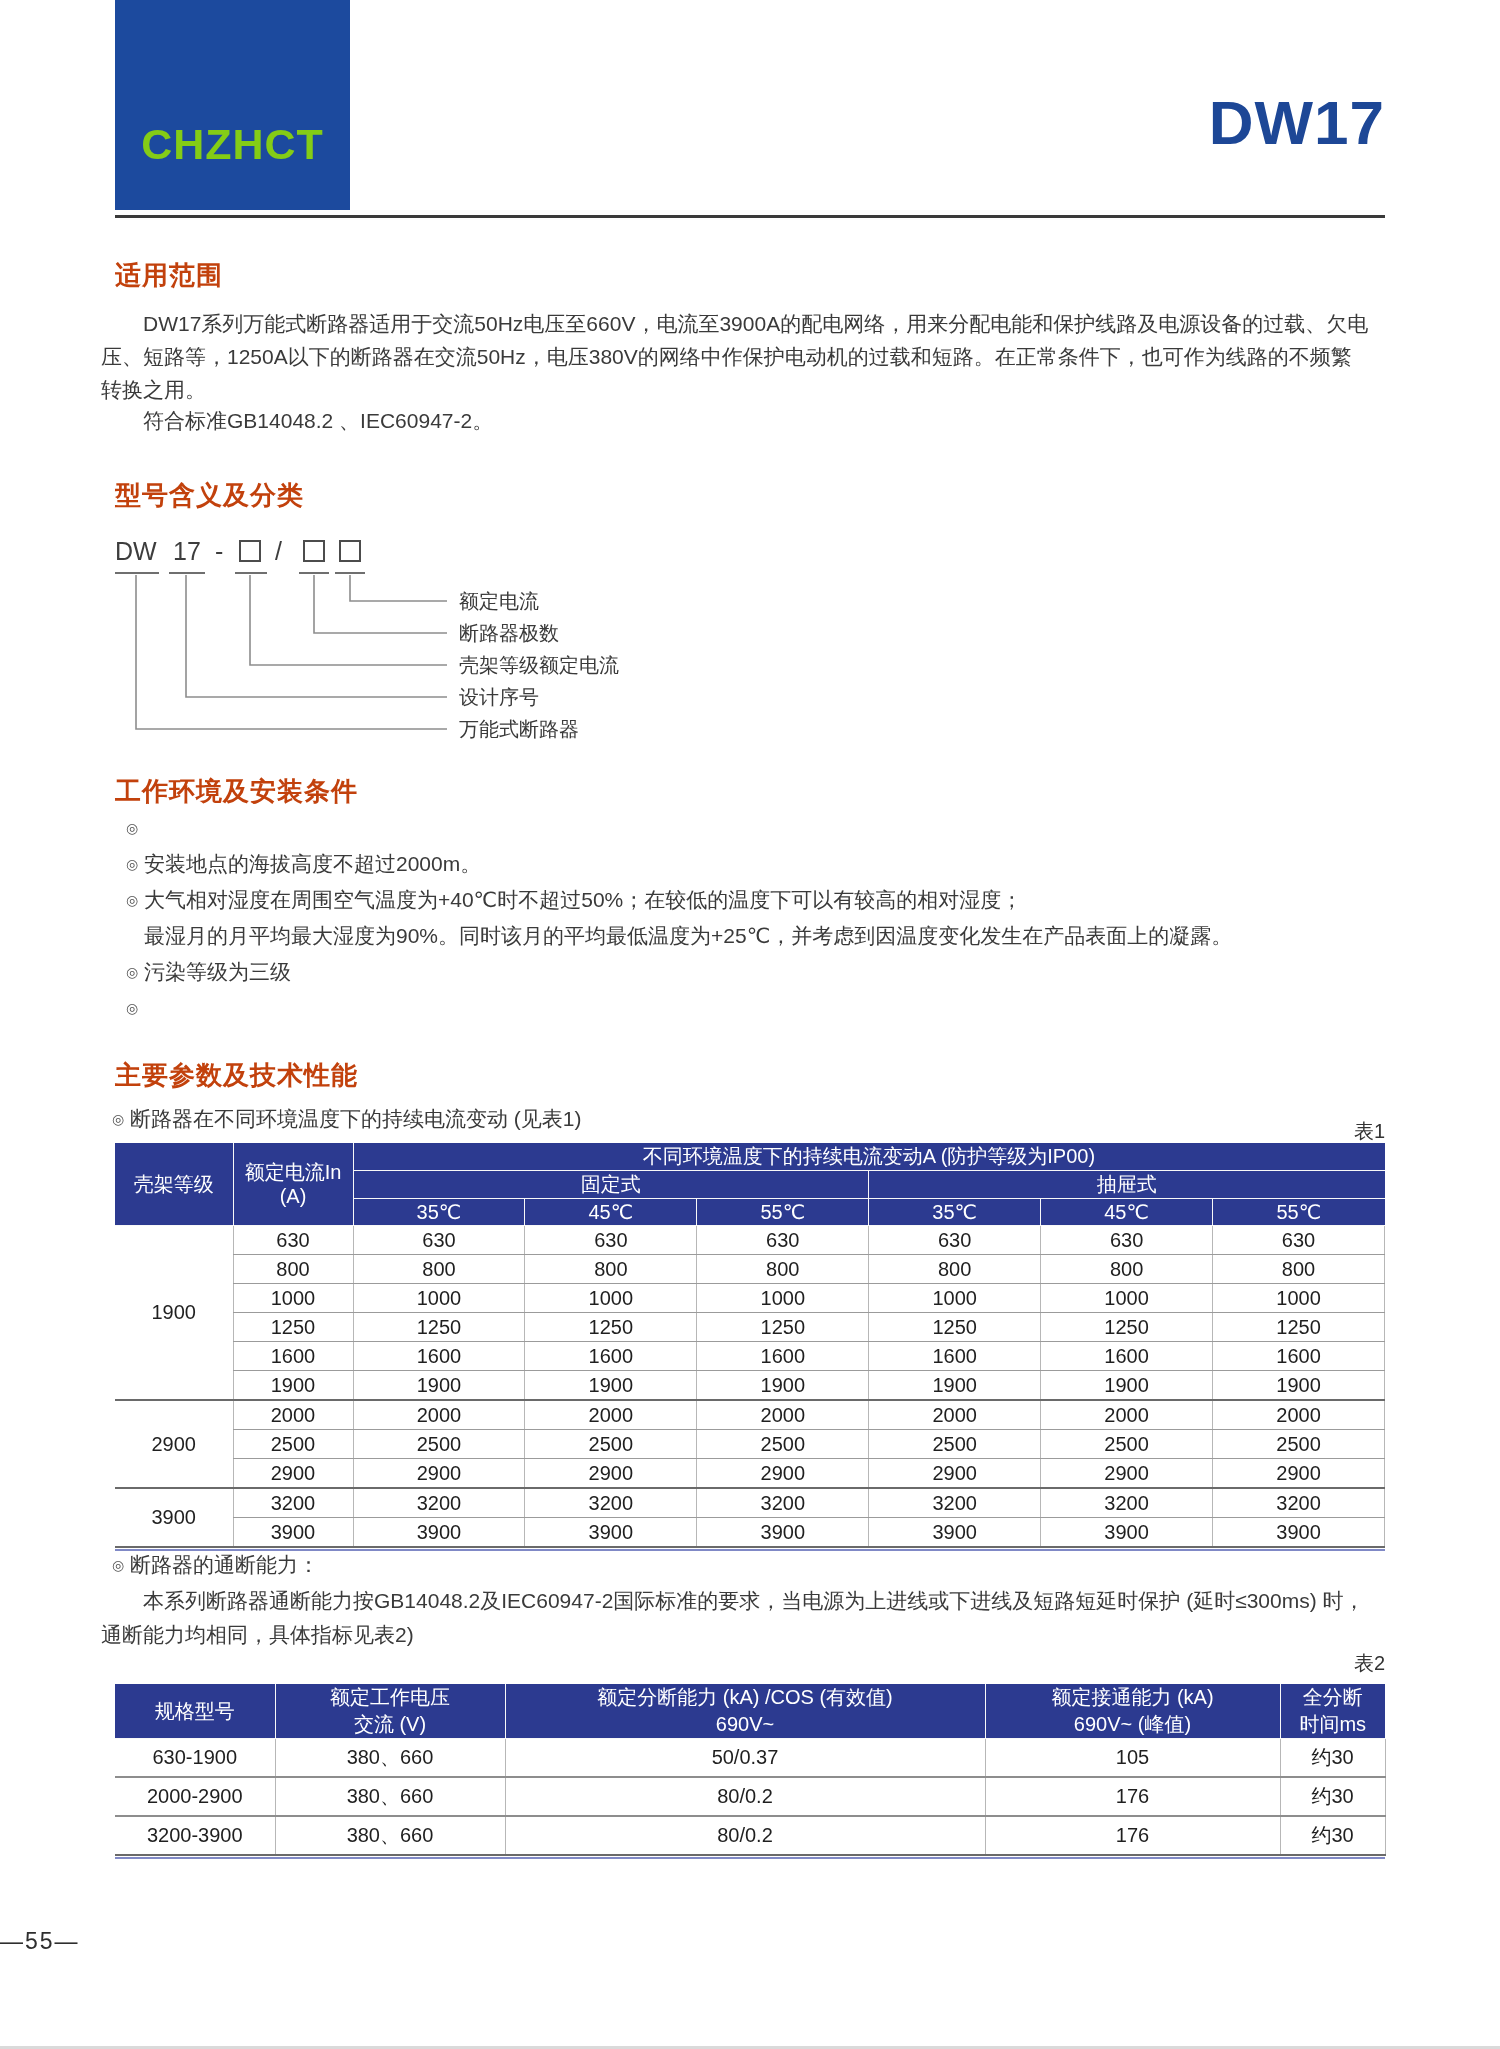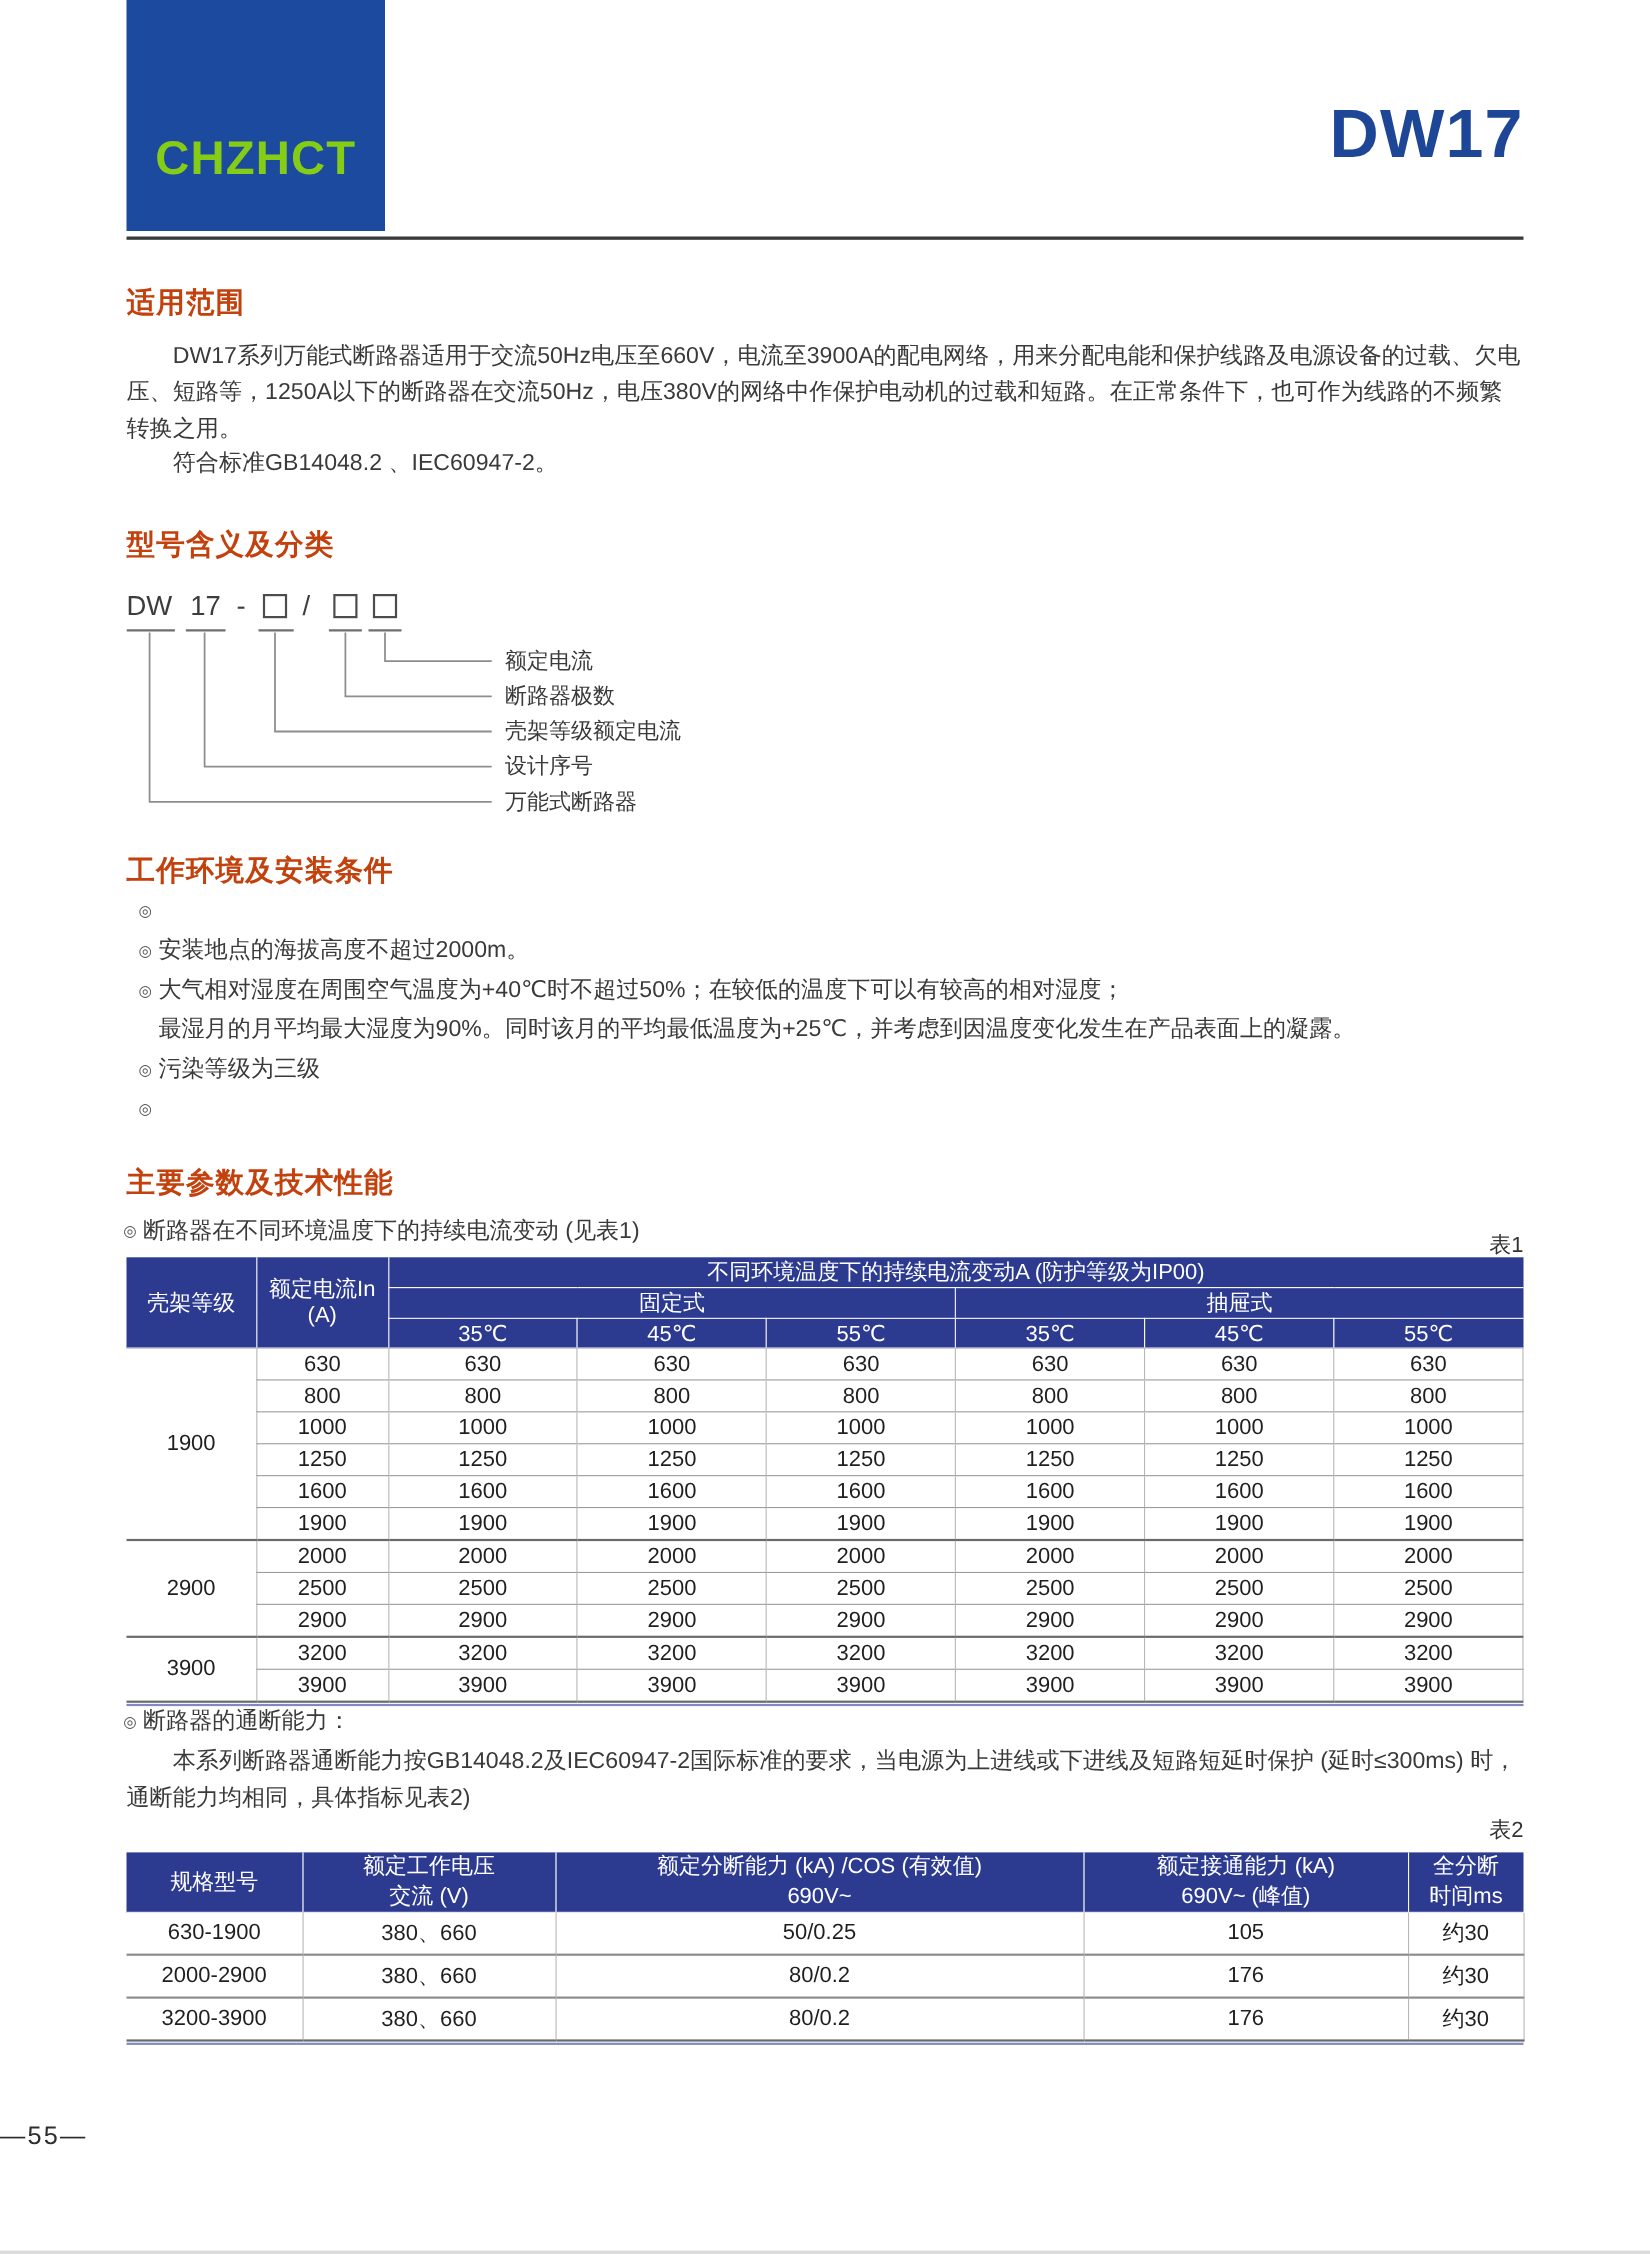--- a/index.html
+++ b/index.html
@@ -10,21 +10,21 @@
   .logo-box{position:absolute;left:115px;top:0;width:235px;height:210px;background:#1c4a9e;
             display:flex;align-items:flex-end;justify-content:center;padding-bottom:44px;box-sizing:border-box;}
   .logo-text{color:#84cc16;font-size:43px;font-weight:800;letter-spacing:1px;line-height:1;}
   .header-right{position:absolute;right:115px;top:92px;text-align:right;}
   .dw17{font-size:62px;font-weight:700;color:#1d4796;line-height:1;letter-spacing:1px;}
   .subtitle{margin-top:10px;font-size:27px;font-weight:700;color:#1d1d1d;letter-spacing:3px;}
   .header-rule{position:absolute;left:115px;width:1270px;top:215px;height:3px;background:#3a3a3a;}
 
   
   .sec{position:absolute;left:115px;margin:0;font-size:26px;font-weight:700;color:#c2410c;letter-spacing:1px;}
-  .body-text{position:absolute;left:115px;width:1270px;margin:0;font-size:21px;line-height:33px;
+  .body-text{position:absolute;left:101px;width:1270px;margin:0;font-size:21px;line-height:33px;
              color:#3a3a3a;text-indent:2em;}
   .note{position:absolute;left:112px;display:flex;align-items:flex-start;font-size:21px;color:#3a3a3a;line-height:30px;}
   .bm{font-size:14px;width:18px;flex:none;color:#555;line-height:inherit;}
   .tlabel{position:absolute;right:115px;font-size:20px;color:#333;}
 
   
   .diagram{position:absolute;left:115px;top:537px;width:780px;height:215px;}
   .mcode{position:absolute;top:0;left:0;height:28px;font-size:25px;color:#3d3d3d;}
   .mpart{position:absolute;top:0;line-height:28px;}
   .mbox{position:absolute;top:3px;width:18px;height:18px;border:2px solid #4c4c4c;background:#fff;}
@@ -323,21 +323,21 @@
           <th>
             <div class="h2l">全分断</div>
             <div class="h2l">时间ms</div>
           </th>
         </tr>
       </thead>
       <tbody>
           <tr>
             <td>630-1900</td>
             <td>380、660</td>
-            <td>50/0.25</td>
+            <td>50/0.37</td>
             <td>105</td>
             <td>约30</td>
           </tr>
           <tr>
             <td>2000-2900</td>
             <td>380、660</td>
             <td>80/0.2</td>
             <td>176</td>
             <td>约30</td>
           </tr>

